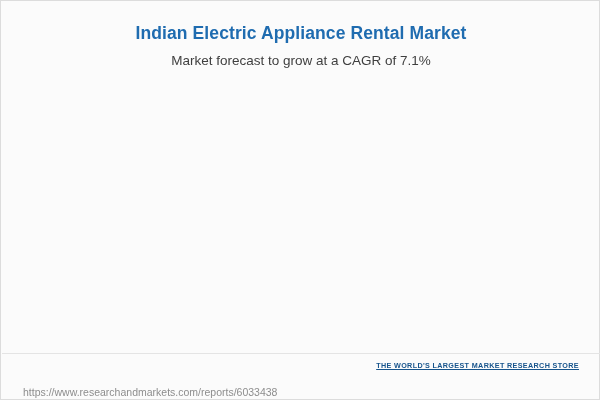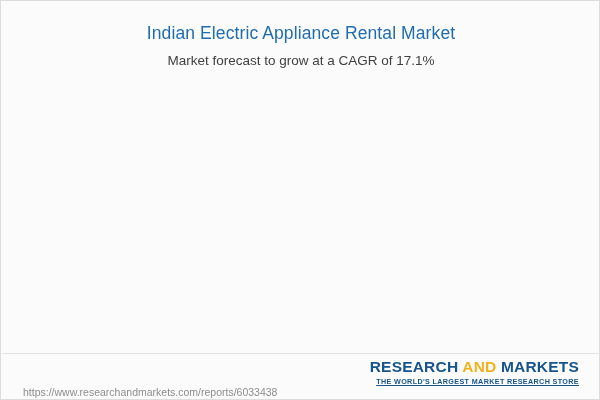--- a/index.html
+++ b/index.html
@@ -24,21 +24,21 @@
   }
 
   
   .chart-title {
     position: absolute;
     top: 22px;
     left: 0;
     width: 600px;
     text-align: center;
     font-size: 17.5px;
-    font-weight: normal;
+    font-weight: bold;
     color: #1f6cb0;
     letter-spacing: 0.1px;
   }
   .chart-subtitle {
     position: absolute;
     top: 52px;
     left: 0;
     width: 600px;
     text-align: center;
     font-size: 13.5px;
@@ -101,21 +101,21 @@
     text-decoration: underline;
   }
 </style>
 </head>
 <body>
 
 <div class="canvas">
 
   <div class="chart-title">Indian Electric Appliance Rental Market</div>
 
-  <div class="chart-subtitle">Market forecast to grow at a CAGR of 17.1%</div>
+  <div class="chart-subtitle">Market forecast to grow at a CAGR of 7.1%</div>
 
   <div class="plot">
 
     <div class="bar-group">
 
       
       
 
       
 
@@ -136,17 +136,16 @@
       
     </div>
 
   </div>
 
   <div class="footer-rule"></div>
 
   <div class="footer-url">https://www.researchandmarkets.com/reports/6033438</div>
 
   <div class="logo">
-    <div class="logo-main"><span>RESEARCH</span><span> </span><span class="logo-and">AND</span><span> </span><span>MARKETS</span></div>
     <div class="logo-tagline">THE WORLD'S LARGEST MARKET RESEARCH STORE</div>
   </div>
 
 </div>
 
 </body></html>

